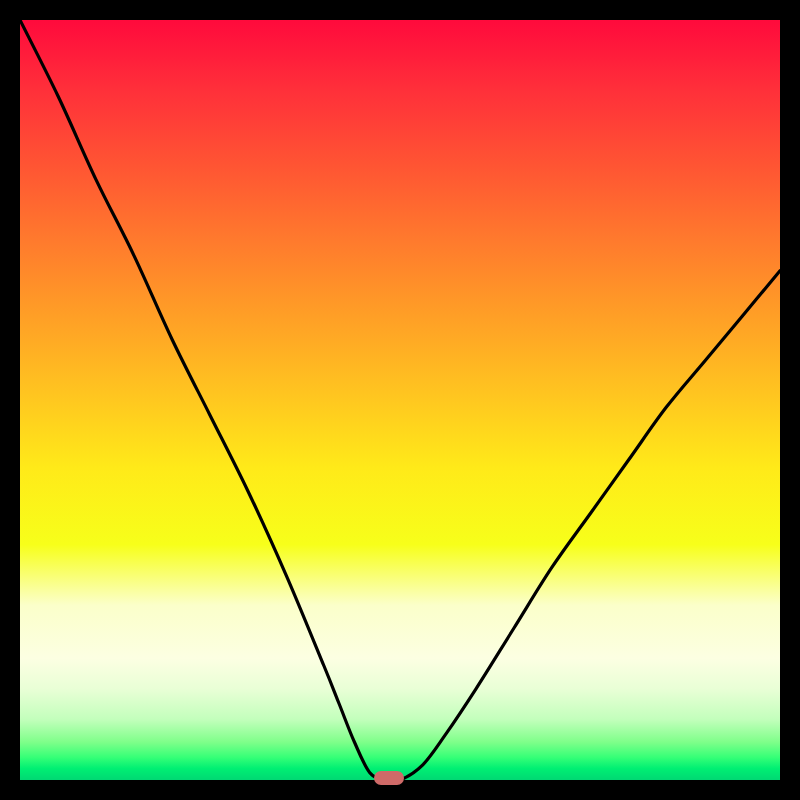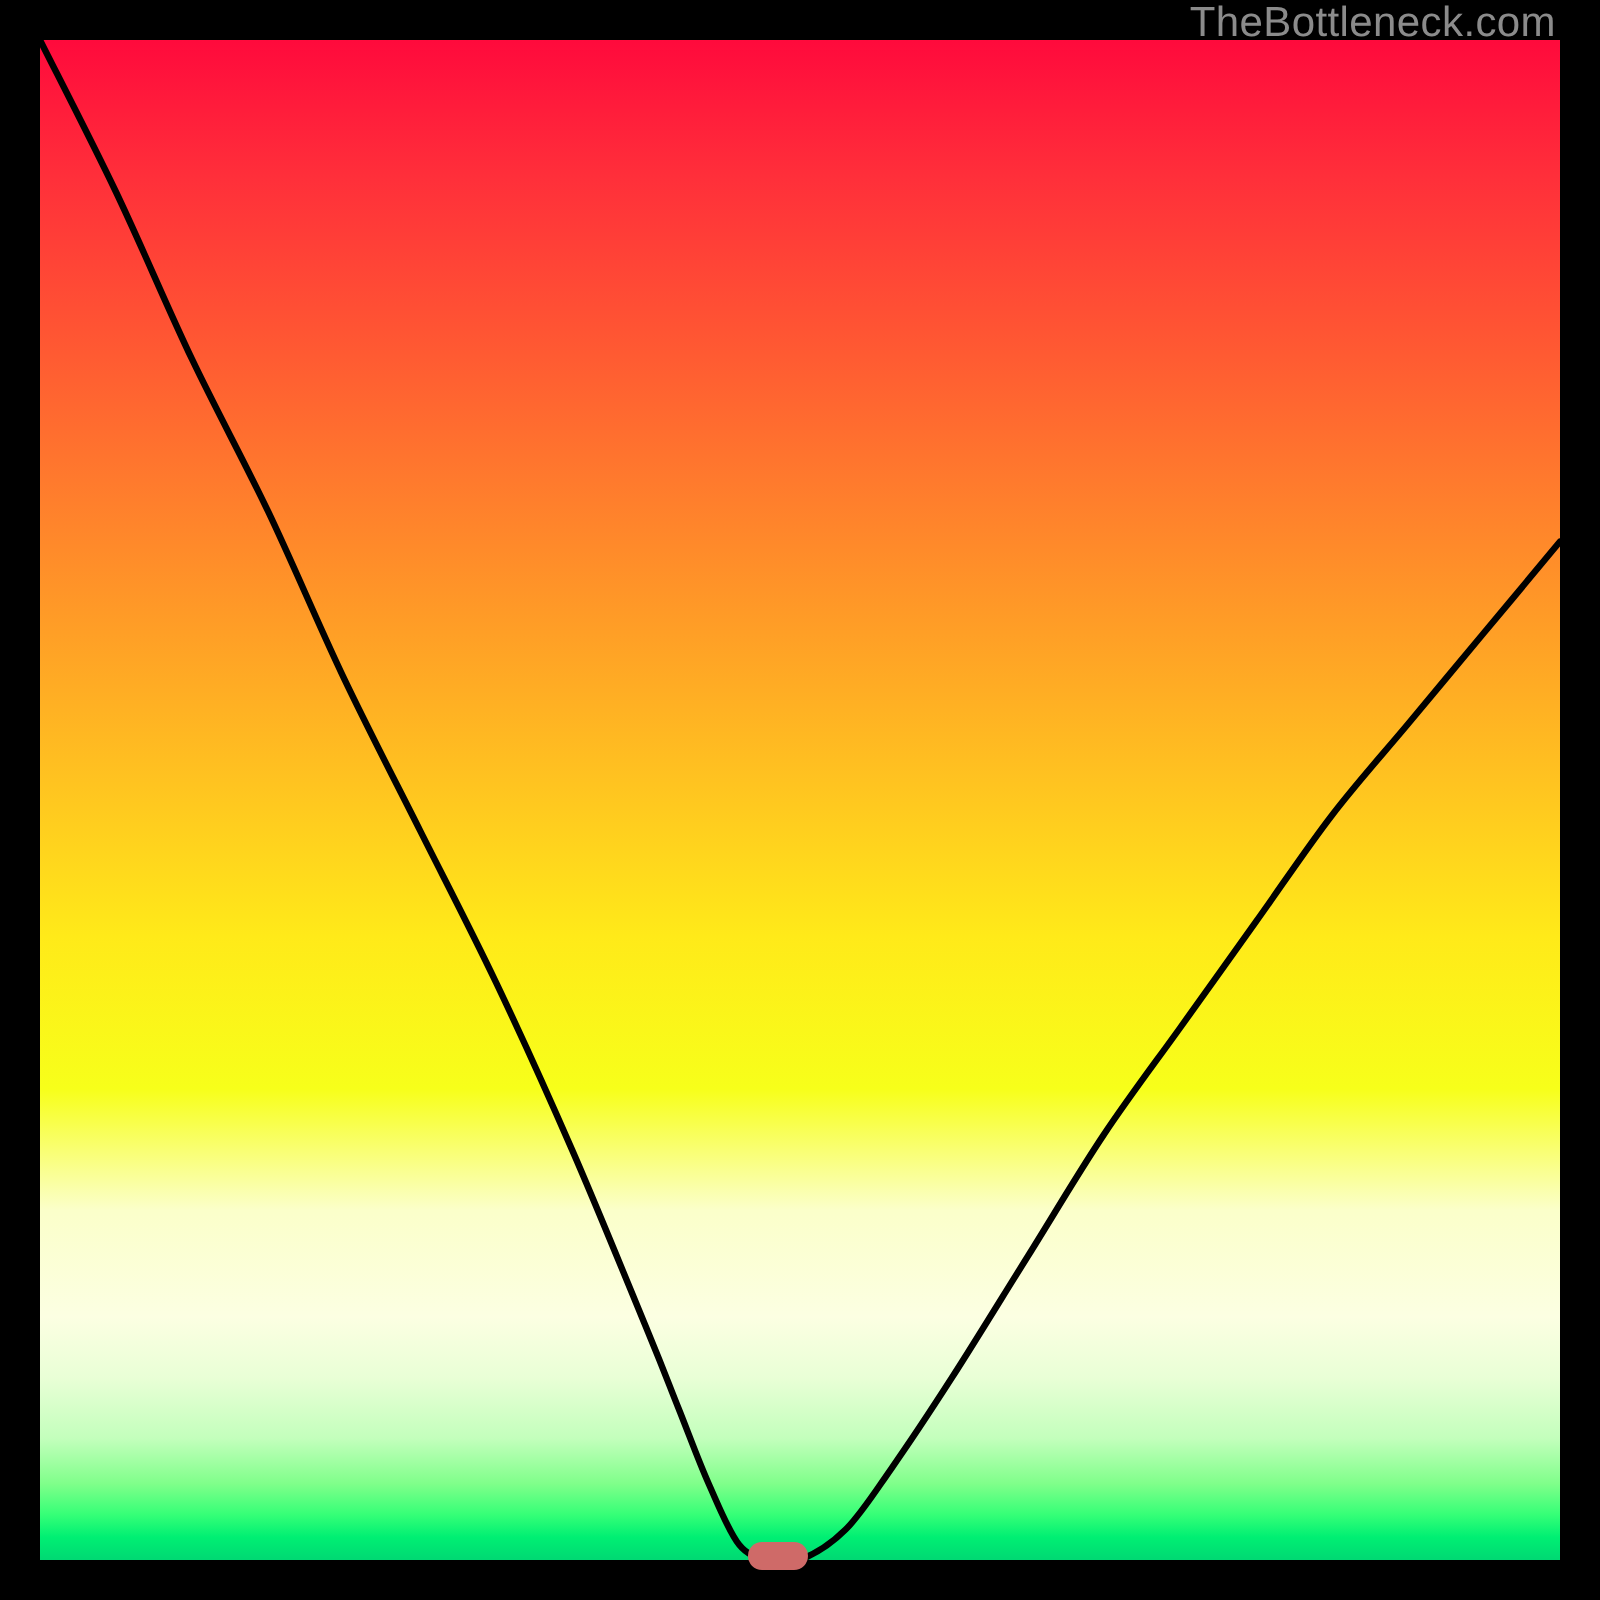--- a/index.html
+++ b/index.html
@@ -64,20 +64,19 @@
     width: 30px;
     height: 14px;
     border-radius: 7px;
     background: #cf6a68;
   }
 </style>
 </head>
 <body>
 
 <div class="frame">
-  <div class="watermark">TheBottleneck.com</div>
   <div class="plot-area">
     <svg class="curve" viewBox="0 0 760 760" preserveAspectRatio="none">
       <path id="curve-path" fill="none" stroke="#000" stroke-width="3.2" stroke-linejoin="round" stroke-linecap="round" d="M 0.0 0.0 C 6.3 12.7, 25.3 49.4, 38.0 76.0 C 50.7 102.6, 63.3 133.0, 76.0 159.6 C 88.7 186.2, 101.3 209.0, 114.0 235.6 C 126.7 262.2, 139.3 292.6, 152.0 319.2 C 164.7 345.8, 177.3 369.9, 190.0 395.2 C 202.7 420.5, 215.3 444.6, 228.0 471.2 C 240.7 497.8, 253.3 525.7, 266.0 554.8 C 278.7 583.9, 295.1 624.5, 304.0 646.0 C 312.9 667.5, 314.1 671.3, 319.2 684.0 C 324.3 696.7, 329.3 710.6, 334.4 722.0 C 339.5 733.4, 344.5 746.1, 349.6 752.4 C 354.7 758.7, 359.7 758.7, 364.8 760.0 C 369.9 761.3, 373.7 762.5, 380.0 760.0 C 386.3 757.5, 395.2 752.4, 402.8 744.8 C 410.4 737.2, 416.7 727.1, 425.6 714.4 C 434.5 701.7, 444.6 686.5, 456.0 668.8 C 467.4 651.1, 481.3 628.3, 494.0 608.0 C 506.7 587.7, 519.3 566.2, 532.0 547.2 C 544.7 528.2, 557.3 511.7, 570.0 494.0 C 582.7 476.3, 595.3 458.5, 608.0 440.8 C 620.7 423.1, 633.3 404.1, 646.0 387.6 C 658.7 371.1, 671.3 357.2, 684.0 342.0 C 696.7 326.8, 709.3 311.6, 722.0 296.4 C 734.7 281.2, 753.7 258.4, 760.0 250.8"></path>
     </svg>
     <div id="marker" class="marker" style="left: 353.6px; top: 751px; background: rgb(207, 106, 104);"></div>
   </div>
 </div>
 
 </body></html>

